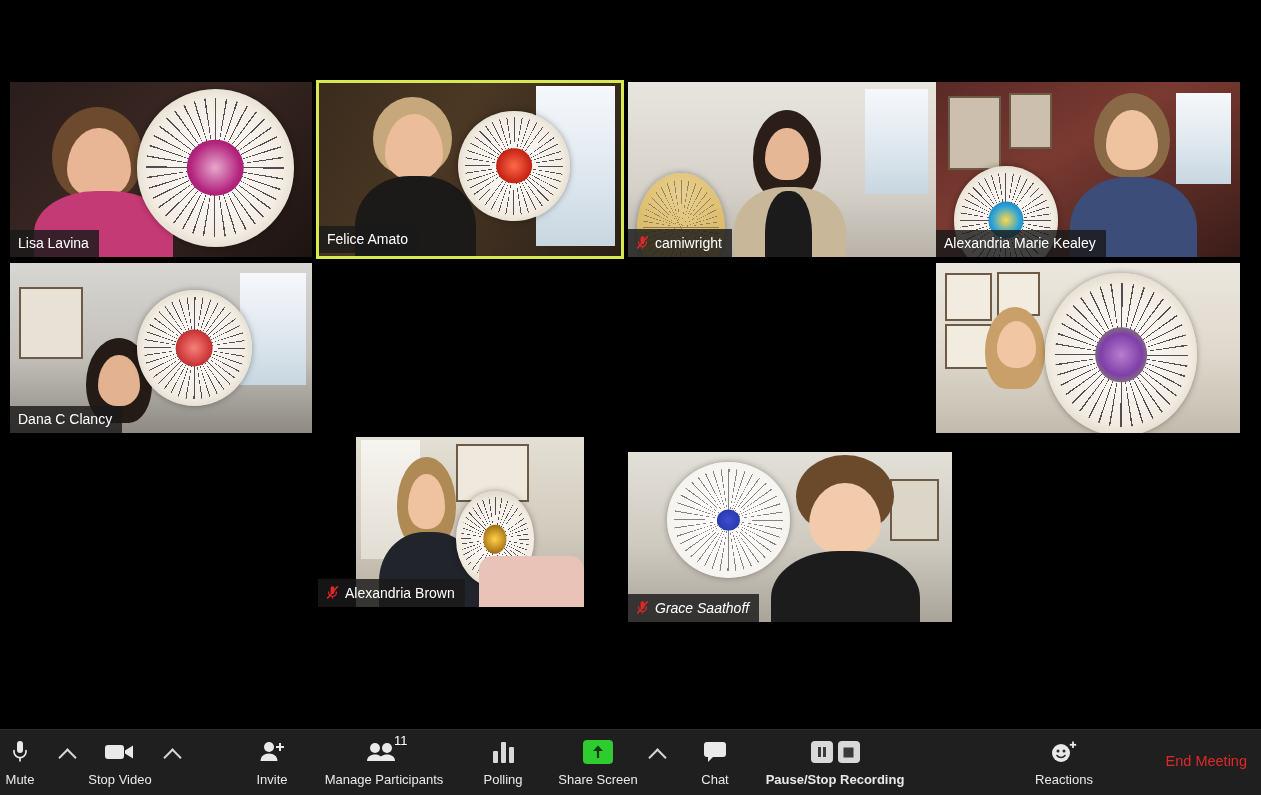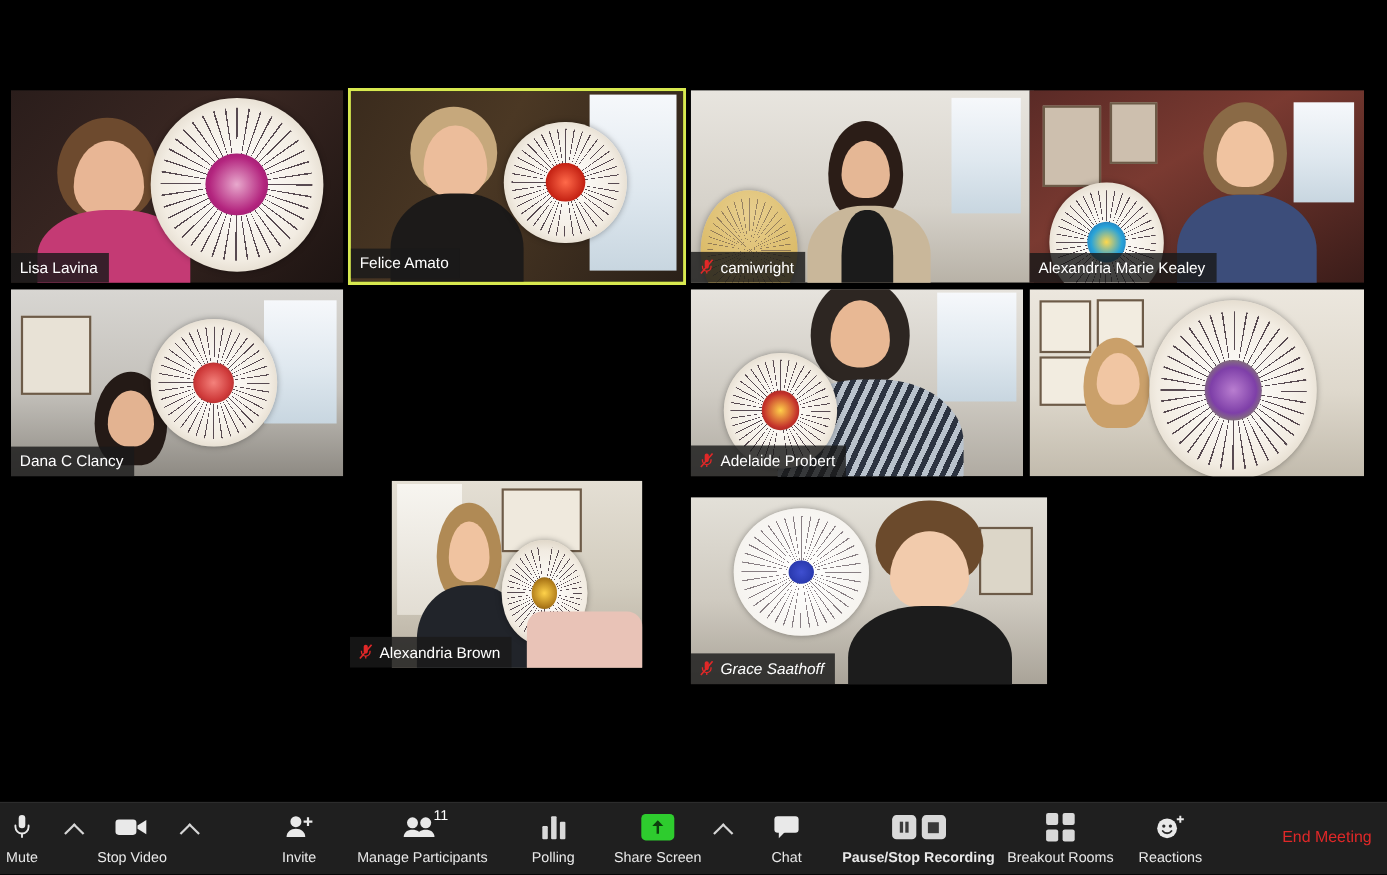--- a/index.html
+++ b/index.html
@@ -317,45 +317,20 @@
           <div class="spokes"></div>
           <div class="hub" style="width:32%;height:32%;background:radial-gradient(circle,#f4827c 0%,#cf3a3a 60%,#7e1f1f 100%);"></div>
         </div>
       </div>
       <div class="name-label">
         <span class="nm">Dana C Clancy</span>
       </div>
     </div>
 
 
-    <div class="tile" style="left:628px; top:263px; width:302px; height:170px;">
-      <div class="tile-inner">
-        <div class="scene" style="background:linear-gradient(180deg,#e6e3dd 0%,#cfcbc3 55%,#b0aba2 100%);"></div>
-        <div class="window-pane" style="right:2%;top:2%;width:24%;height:58%;"></div>
-        <div class="hair" style="left:36%;top:-6%;width:30%;height:56%;background:#2d2622;"></div>
-        <div class="person" style="left:42%;top:6%;width:18%;height:36%;background:#e8b894;"></div>
-        <div class="torso" style="left:26%;top:48%;width:56%;height:56%;
-             background:repeating-linear-gradient(115deg,#2c3340 0px,#2c3340 5px,#b9c2cc 5px,#b9c2cc 10px);"></div>
-        <div class="plate" style="left:10%;top:34%;width:34%;height:62%;">
-          <div class="spokes"></div>
-          <div class="hub" style="width:34%;height:34%;background:radial-gradient(circle,#ffcf4a 0%,#c4322b 62%,#7c1c17 100%);"></div>
-        </div>
-      </div>
-      <div class="name-label">
-        <span class="mute-icon">
-          <svg width="13" height="15" viewBox="0 0 13 15">
-            <path d="M6.5 1.2c1.05 0 1.9.85 1.9 1.9v4.1c0 1.05-.85 1.9-1.9 1.9s-1.9-.85-1.9-1.9V3.1c0-1.05.85-1.9 1.9-1.9z" fill="#e02828"></path>
-            <path d="M2.6 6.6v.9c0 2.15 1.75 3.9 3.9 3.9s3.9-1.75 3.9-3.9v-.9" stroke="#e02828" stroke-width="1.2" fill="none"></path>
-            <line x1="6.5" y1="11.4" x2="6.5" y2="13.6" stroke="#e02828" stroke-width="1.2"></line>
-            <line x1="1.2" y1="13.6" x2="11.8" y2="1.2" stroke="#e02828" stroke-width="1.5"></line>
-          </svg>
-        </span>
-        <span class="nm">Adelaide Probert</span>
-      </div>
-    </div>
 
     <div class="tile" style="left:936px; top:263px; width:304px; height:170px;">
       <div class="tile-inner">
         <div class="scene" style="background:linear-gradient(180deg,#ece7de 0%,#ded8cc 55%,#c2bbad 100%);"></div>
         <div class="frame" style="left:3%;top:6%;width:14%;height:26%;background:#f2ece0;"></div>
         <div class="frame" style="left:20%;top:5%;width:13%;height:24%;background:#f2ece0;"></div>
         <div class="frame" style="left:3%;top:36%;width:14%;height:24%;background:#f2ece0;"></div>
         <div class="hair" style="left:16%;top:26%;width:20%;height:48%;background:#caa06a;"></div>
         <div class="person" style="left:20%;top:34%;width:13%;height:28%;background:#f1c6a3;"></div>
         <div class="plate" style="left:36%;top:6%;width:50%;height:96%;">
@@ -521,31 +496,20 @@
           <span class="rec-btn">
             <svg width="11" height="11" viewBox="0 0 11 11">
               <rect x="0.5" y="0.5" width="10" height="10" fill="#3a3a3a"></rect>
             </svg>
           </span>
         </span>
       </div>
       <div class="tb-label">Pause/Stop Recording</div>
     </div>
 
-    <div class="tb-item" style="left:908px; width:112px;">
-      <div class="tb-ico">
-        <span class="grid-ico">
-          <i></i>
-            <i></i>
-            <i></i>
-            <i></i>
-        </span>
-      </div>
-      <div class="tb-label">Breakout Rooms</div>
-    </div>
 
     <div class="tb-item" style="left:1024px; width:80px;">
       <div class="tb-ico">
         <svg width="28" height="24" viewBox="0 0 28 24">
           <circle cx="11" cy="13" r="9" fill="#e9e9e9"></circle>
           <circle cx="8" cy="11" r="1.5" fill="#2a2a2a"></circle>
           <circle cx="14" cy="11" r="1.5" fill="#2a2a2a"></circle>
           <path d="M7 15.5a5 5 0 0 0 8 0" stroke="#2a2a2a" stroke-width="1.6" fill="none" stroke-linecap="round"></path>
           <line x1="23" y1="1.5" x2="23" y2="8" stroke="#e9e9e9" stroke-width="1.8"></line>
           <line x1="19.8" y1="4.8" x2="26.2" y2="4.8" stroke="#e9e9e9" stroke-width="1.8"></line>

